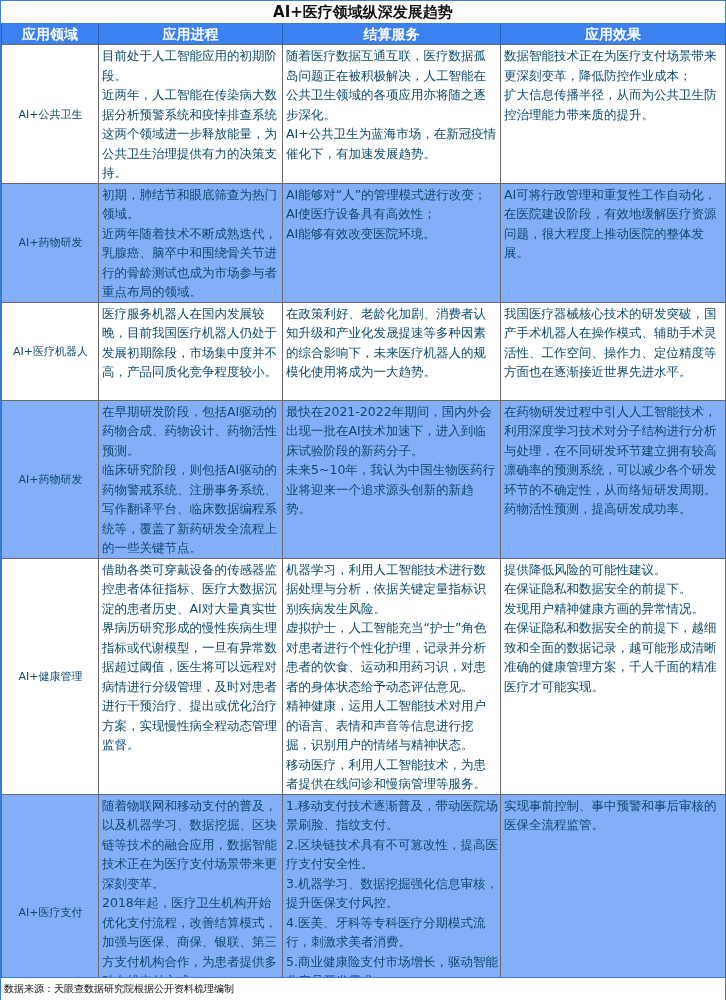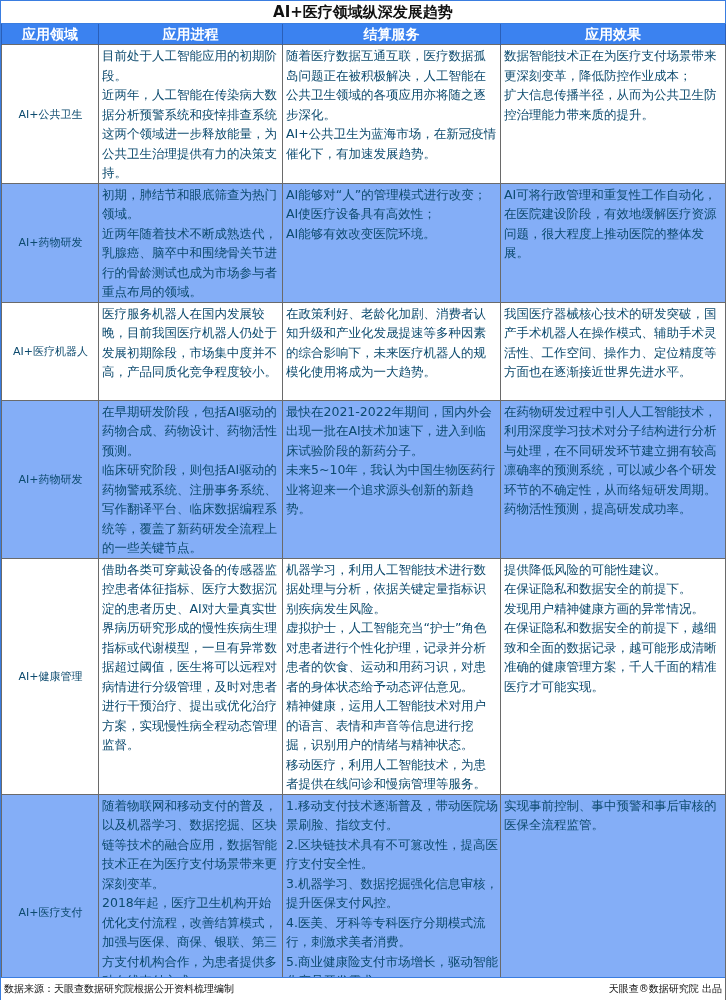--- a/index.html
+++ b/index.html
@@ -137,15 +137,14 @@
         </td>
         <td>
           <span class="p">实现事前控制、事中预警和事后审核的医保全流程监管。</span>
         </td>
       </tr>
     </tbody>
   </table>
 
   <div class="footer">
     <span class="left">数据来源：天眼查数据研究院根据公开资料梳理编制</span>
-    <span class="right">天眼查®数据研究院 出品</span>
   </div>
 </div>
 
 </body></html>

